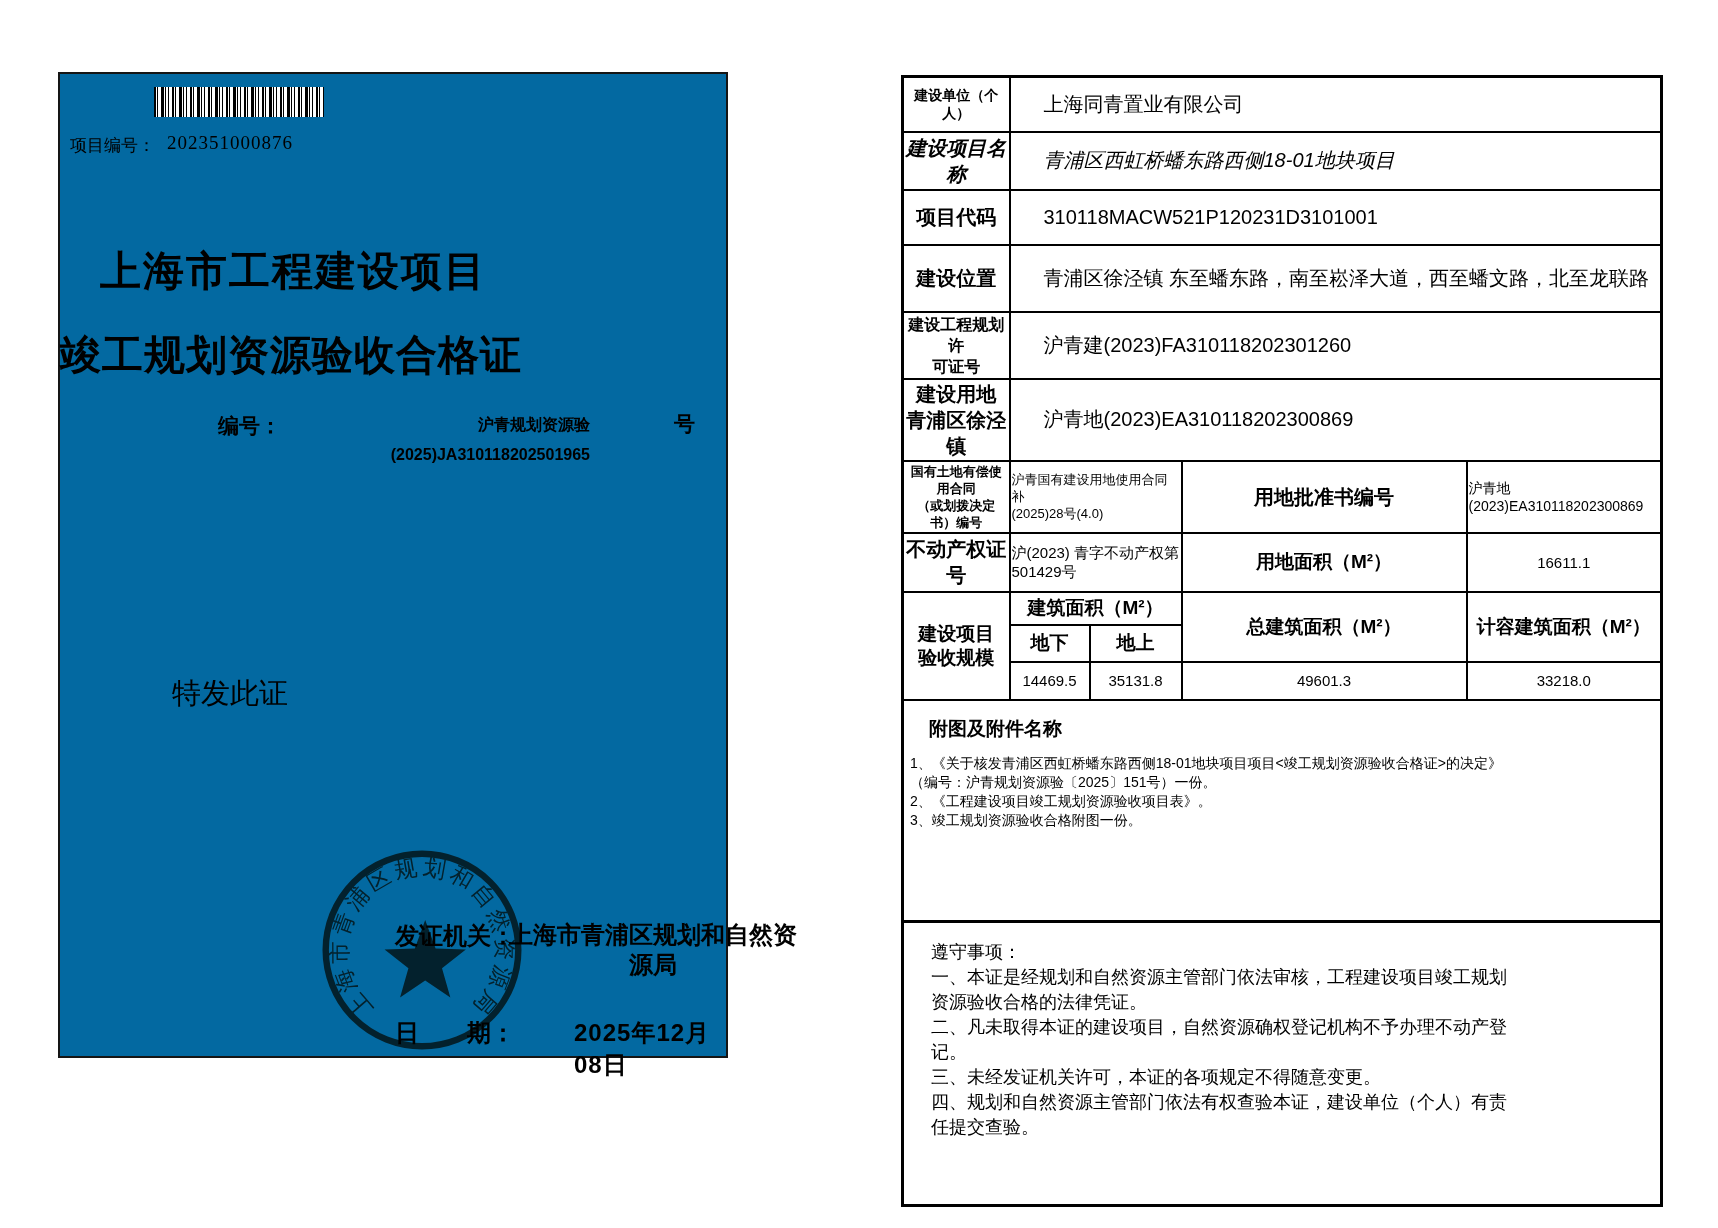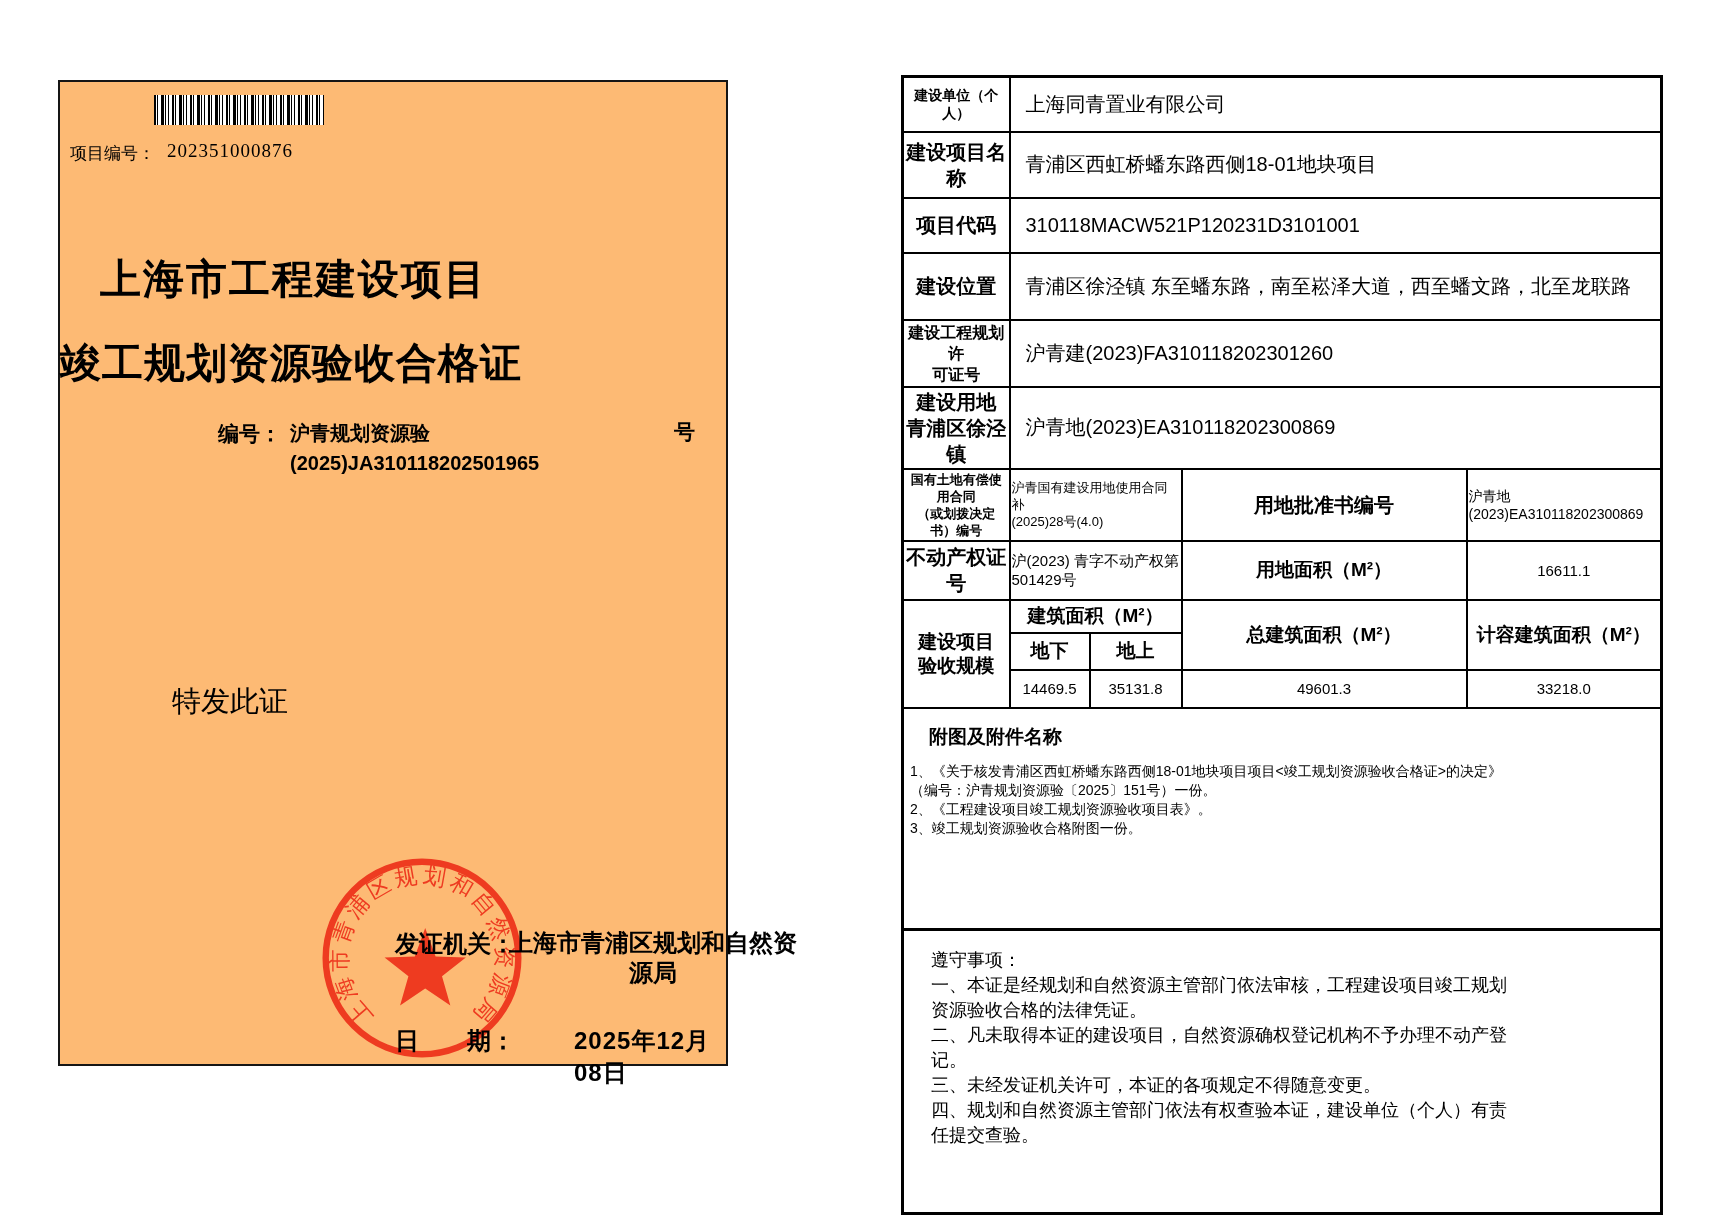--- a/index.html
+++ b/index.html
@@ -3,44 +3,44 @@
 <meta charset="utf-8">
 <style>
   html,body{margin:0;padding:0;background:#ffffff;}
   body{
     width:1718px;height:1228px;position:relative;overflow:hidden;
     font-family:"Liberation Sans",sans-serif;color:#000;
     -webkit-font-smoothing:antialiased;
   }
   
   .page-left{
-    position:absolute;left:58px;top:80px;width:670px;height:986px;
-    background:#fdba74;border:2px solid #151515;box-sizing:border-box;
+    position:absolute;left:58px;top:72px;width:670px;height:986px;
+    background:#0369a1;border:2px solid #151515;box-sizing:border-box;
   }
   .barcode{
     position:absolute;left:94px;top:13px;width:170px;height:30px;
     background:repeating-linear-gradient(90deg,
       #000 0 2px,#fff 2px 3px,#000 3px 4px,#fff 4px 7px,
       #000 7px 10px,#fff 10px 11px,#000 11px 12px,#fff 12px 14px,
       #000 14px 15px,#fff 15px 18px);
   }
   .projno-label{
     position:absolute;left:10px;top:60px;
     font-family:"Liberation Serif",serif;font-size:17px;
   }
   .projno-value{
     position:absolute;left:107px;top:58px;
     font-family:"Liberation Serif",serif;font-size:19px;letter-spacing:1px;
   }
   .title1{position:absolute;left:0;top:170px;width:550px;font-size:41px;font-weight:600;letter-spacing:2px;margin-left:40px;}
   .title2{position:absolute;left:0;top:254px;width:550px;font-size:41px;font-weight:600;letter-spacing:1px;}
   .certno-label{position:absolute;left:158px;top:338px;font-size:21px;font-weight:600;}
   .certno-lines{
-    position:absolute;left:230px;top:336px;width:300px;text-align:left;
-    font-size:20px;line-height:30px;font-weight:600;
+    position:absolute;left:230px;top:336px;width:300px;text-align:right;
+    font-size:16px;line-height:30px;font-weight:600;
   }
   .certno-suffix{position:absolute;left:614px;top:336px;font-size:21px;font-weight:600;}
   .body-par{
     position:absolute;left:6px;top:388px;width:622px;
     font-size:29px;line-height:43px;text-indent:2em;font-weight:500;
     text-align:justify;
   }
   .issue-note{position:absolute;left:112px;top:600px;font-size:29px;font-weight:500;}
   .issuer-label{position:absolute;left:335px;top:846px;font-size:24px;font-weight:600;}
   .issuer-value{
@@ -57,30 +57,30 @@
   .cert-table{
     position:absolute;left:901px;top:75px;width:759px;
     border-collapse:collapse;table-layout:fixed;
     border:3px solid #000;
   }
   .cert-table td{
     border:2px solid #000;box-sizing:border-box;
     vertical-align:middle;overflow:hidden;
   }
   .lbl{text-align:center;white-space:pre-line;font-weight:600;}
-  .val{padding-left:15px;font-size:20px;font-weight:500;}
+  .val{padding-left:33px;font-size:20px;font-weight:500;}
   .val-c{white-space:pre-line;font-weight:400;}
   .fs13{font-size:13px;line-height:17px;}
   .fs14{font-size:14px;line-height:18px;}
   .fs15{font-size:15px;line-height:19px;}
   .fs16{font-size:16px;line-height:21px;}
   .fs19{font-size:19px;line-height:24px;}
   .fs20{font-size:20px;line-height:26px;}
   .num{text-align:center;font-size:15px;font-weight:500;}
-  .r1{height:55px;} .r2{height:66px;} .r3{height:55px;} .r4{height:67px;}
+  .r1{height:55px;} .r2{height:58px;font-style:italic;} .r3{height:55px;} .r4{height:67px;}
   .r5{height:60px;} .r6{height:57px;} .r7{height:56px;} .r8{height:59px;margin-top:44px;}
   .r9a{height:33px;} .r9b{height:37px;} .r9c{height:38px;}
   .r10{height:222px;} .r11{height:284px;}
   .attach-cell{vertical-align:top !important;margin-top:32px;}
   .attach-title{padding:14px 0 0 24px;font-size:19px;font-weight:600;}
   .attach-list{margin-top:12px;padding-left:5px;width:592px;font-size:14px;line-height:19px;font-weight:500;}
   .notes-cell{vertical-align:top !important;border-top-width:3px !important;}
   .notes-inner{padding:16px 0 0 26px;width:580px;font-size:18px;line-height:25px;font-weight:500;}
   .wrapline{margin:0;}
 </style>

